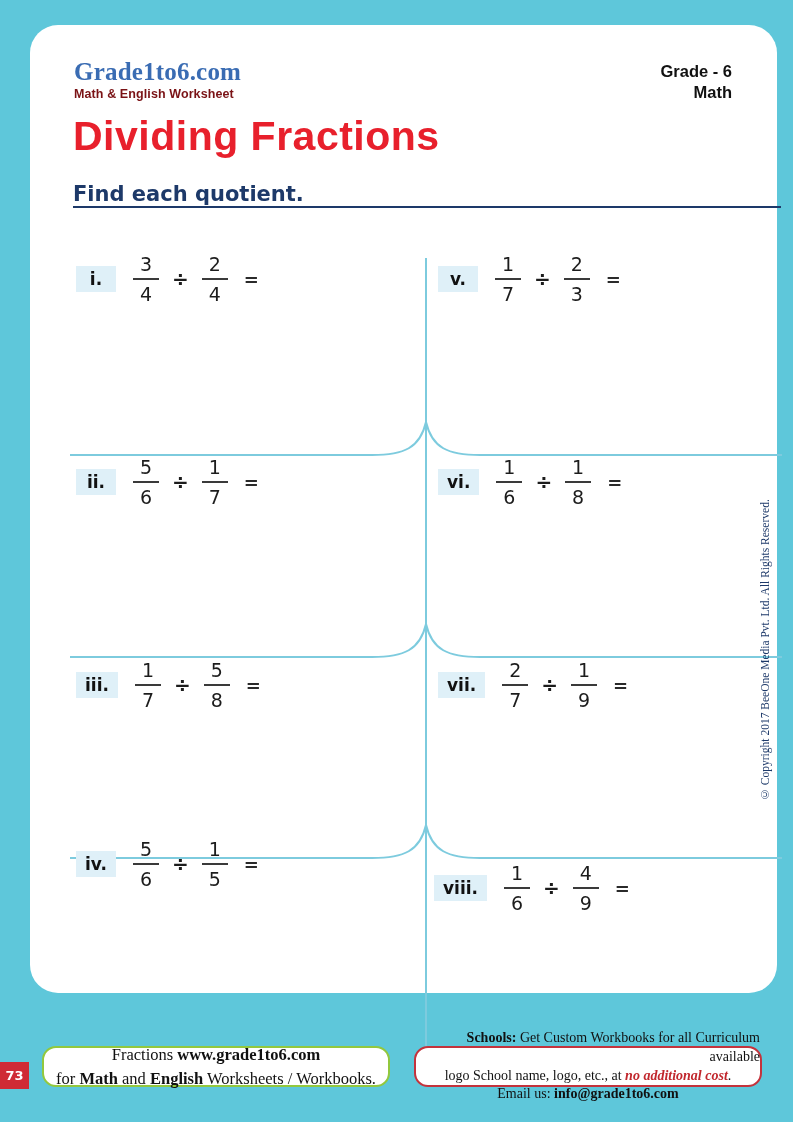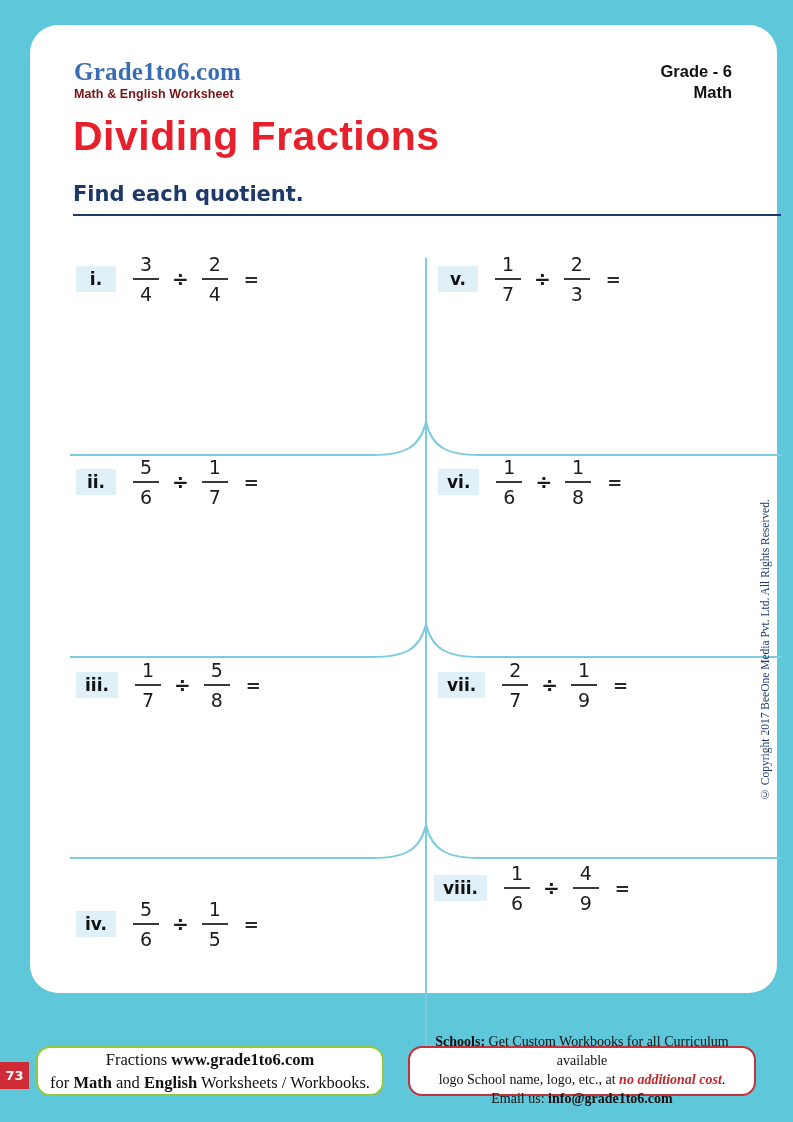--- a/index.html
+++ b/index.html
@@ -20,21 +20,21 @@
   .grade-block { position:absolute; right:45px; top:36px; text-align:right;
                  font-weight:bold; font-size:16.5px; color:#111; line-height:1.3;
                  font-family:"Liberation Sans",sans-serif; }
 
   
   .worksheet-title { position:absolute; left:43px; top:88px; font-size:41px; font-weight:bold;
                      color:var(--title-red,#e8202c); font-family:"Liberation Sans",sans-serif;
                      letter-spacing:0.5px; }
   .instruction { position:absolute; left:43px; top:157px; width:708px;
                  font-size:21px; font-weight:bold; color:var(--navy,#1d3969);
-                 padding-bottom:8px; border-bottom:2.5px solid var(--navy,#1d3969); }
+                 border-bottom:2.5px solid var(--navy,#1d3969); }
 
   
   .divider-svg { position:absolute; left:40px; top:233px; width:712px; height:810px; }
   .divider-svg path { fill:none; stroke:var(--line-blue,#7dcbde); stroke-width:2; stroke-linecap:round; }
 
   
   .problem { position:absolute; height:62px; display:flex; align-items:center; gap:15px; }
   .p-label { background:var(--label-bg,#dff0f8); font-weight:bold; font-size:17px; color:#111;
              padding:3px 9px; min-width:40px; text-align:center; }
   .expr { display:flex; align-items:center; gap:11px; }
@@ -48,23 +48,23 @@
   .copyright { position:absolute; left:756px; top:462px; height:376px; width:18px;
                display:flex; align-items:center; justify-content:center;
                writing-mode:vertical-rl; transform:rotate(180deg);
                font-family:"Liberation Serif","DejaVu Serif",serif;
                font-size:11.5px; color:var(--navy,#1d3969); white-space:nowrap; }
 
   
   .page-number { position:absolute; left:0; top:1062px; width:29px; height:27px;
                  background:var(--pagenum-red,#cf2b35); color:#fff; font-size:13px;
                  display:flex; align-items:center; justify-content:center;font-weight:bold; }
-  .footer-box { position:absolute; top:1046px; height:50px; background:#fff; border-radius:14px;
+  .footer-box { position:absolute; top:1046px; height:41px; background:#fff; border-radius:14px;
                 display:flex; flex-direction:column; align-items:center; justify-content:center;
-                font-family:"Liberation Serif","DejaVu Serif",serif; color:#111; text-align:center; }
+                font-family:"Liberation Serif","DejaVu Serif",serif; color:#111; text-align:right;margin-left:6px; }
   .subscribe-box { left:36px; width:348px; border:2.5px solid var(--green,#92c83e); font-size:16.5px; line-height:1.42; }
   .schools-box { left:408px; width:348px; border:2px solid var(--border-red,#c4333c); font-size:14px; line-height:1.35; }
   .red-ital { color:var(--accent-red,#c1272d); font-style:italic; font-weight:bold; }
 </style>
 </head>
 <body>
 
 <div id="screen">
   <div class="page">
 
@@ -131,21 +131,21 @@
           </span>
         <span class="op">÷</span>
         <span class="frac">
             <span class="num">5</span>
             <span class="den">8</span>
           </span>
         <span class="eq">=</span>
       </span>
     </div>
 
-    <div class="problem" style="left:46px; top:868px;">
+    <div class="problem" style="left:46px; top:808px;">
       <span class="p-label">iv.</span>
       <span class="expr">
         <span class="frac">
             <span class="num">5</span>
             <span class="den">6</span>
           </span>
         <span class="op">÷</span>
         <span class="frac">
             <span class="num">1</span>
             <span class="den">5</span>

